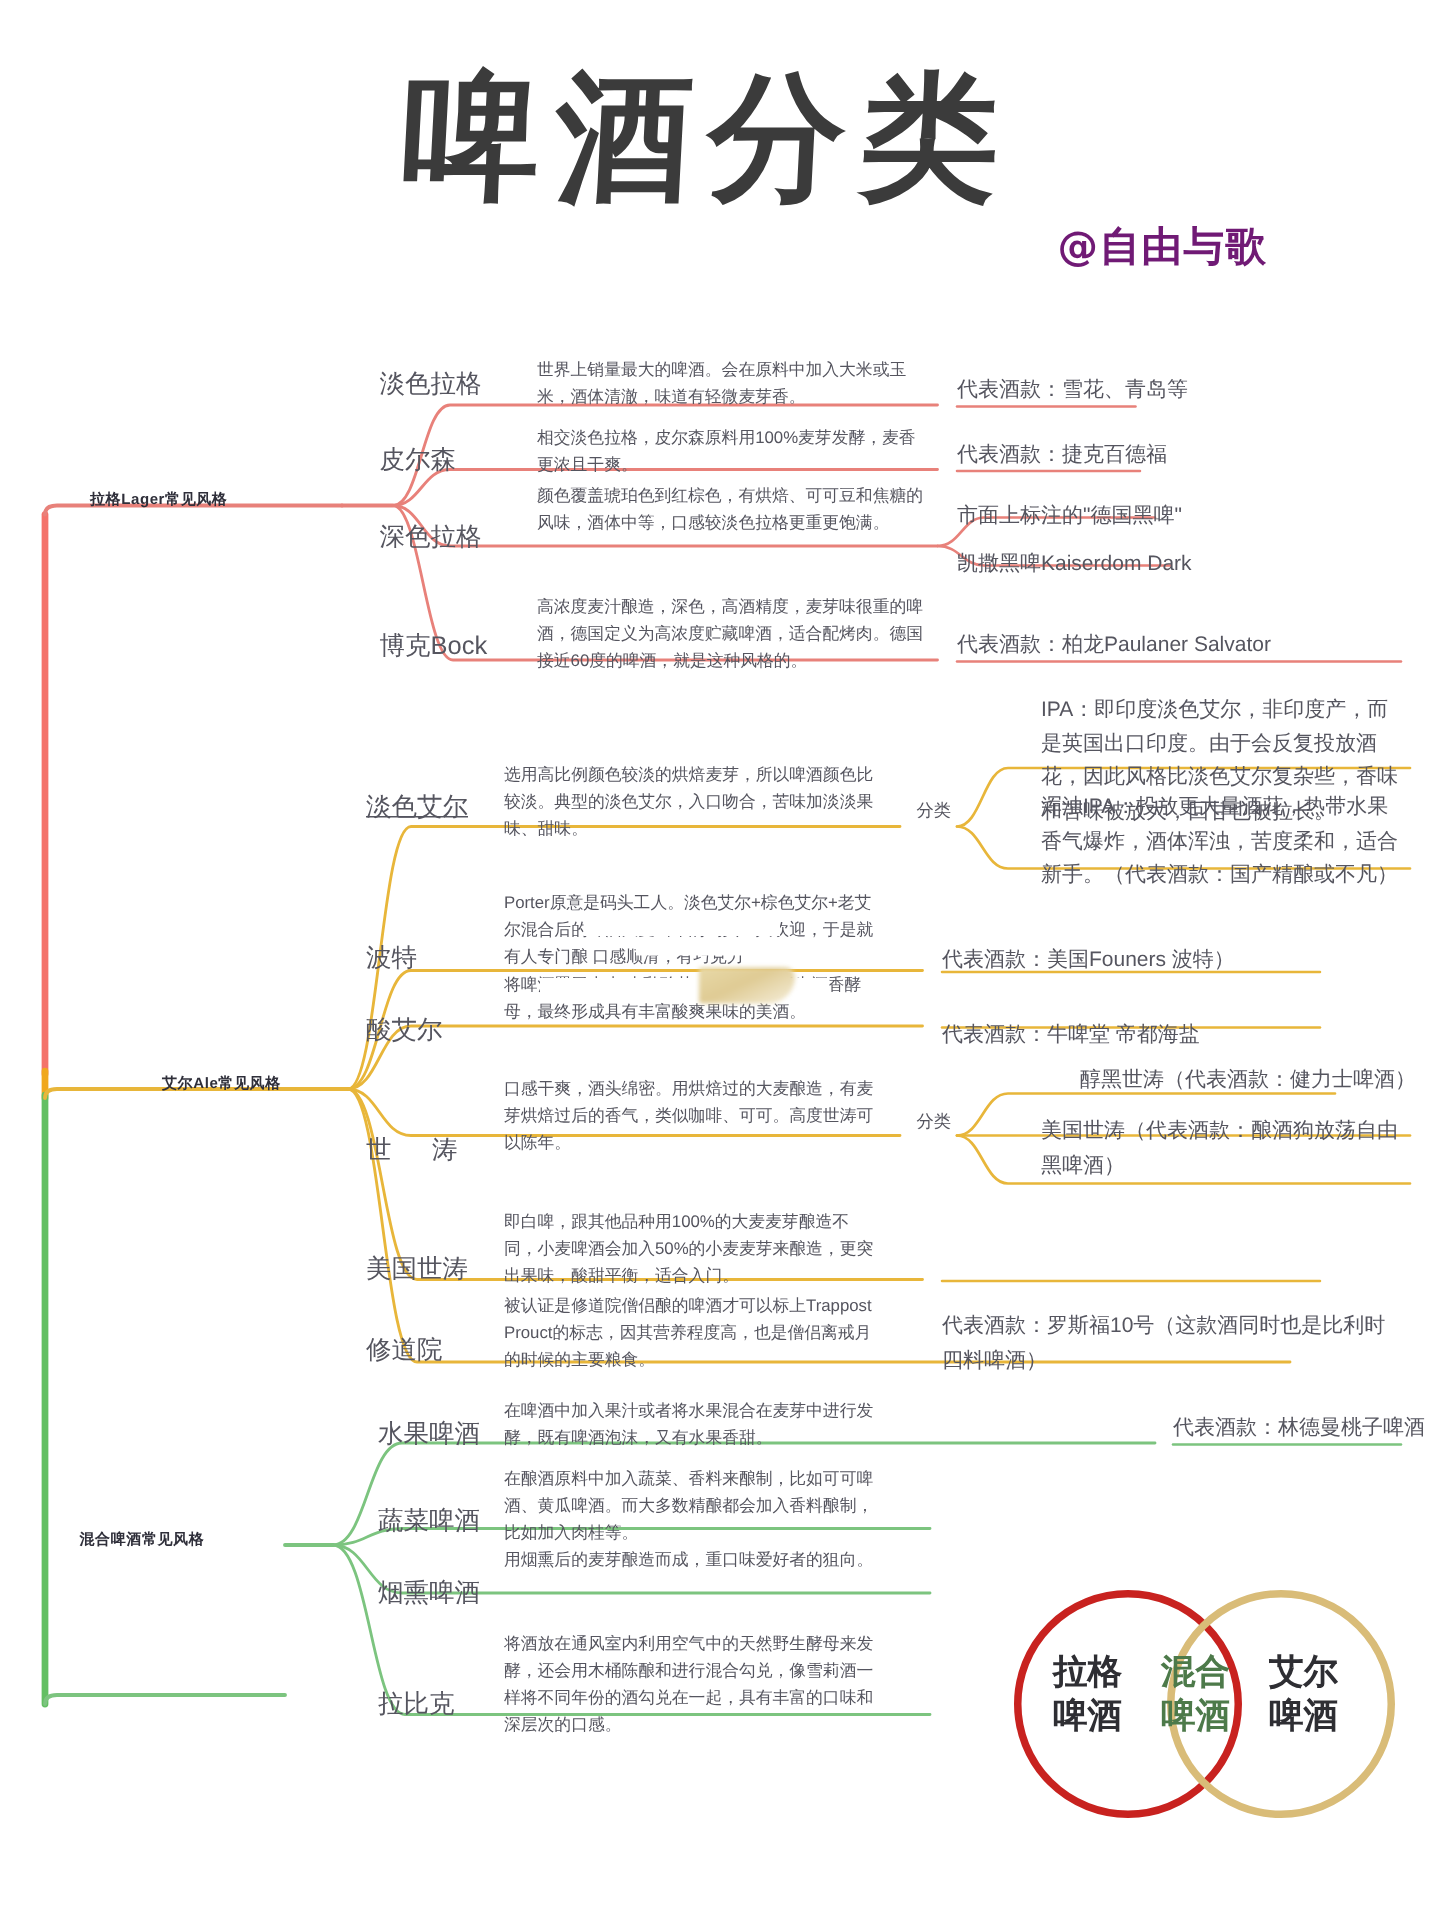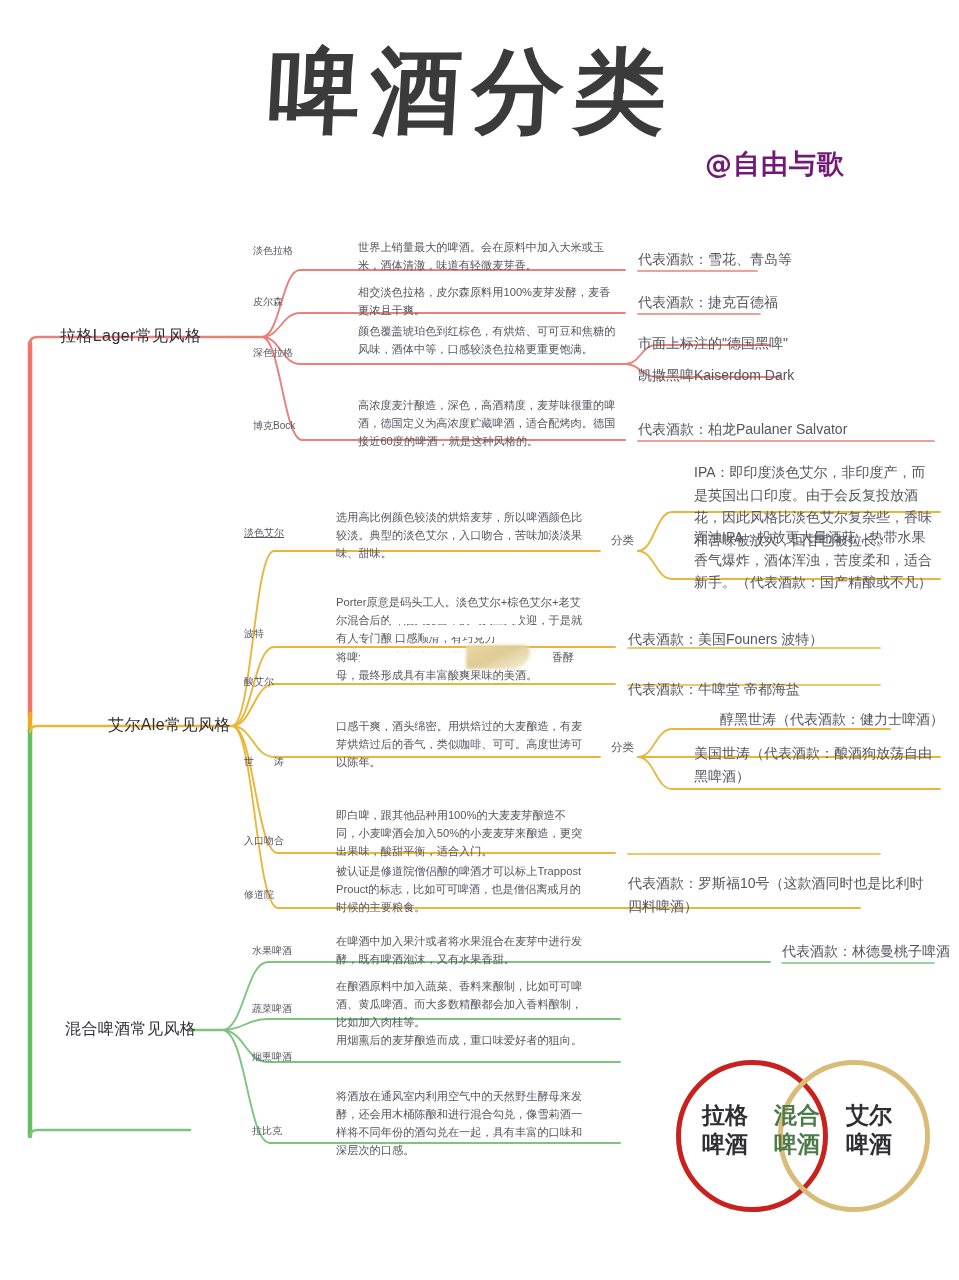--- a/index.html
+++ b/index.html
@@ -27,25 +27,25 @@
     letter-spacing: 1px;
   }
 
   
   #wires { position: absolute; left: 0; top: 0; width: 959px; height: 1280px; }
 
   
   .node { position: absolute; color: #4a4a55; }
 
   .root-label {
-    font-size: 16px; font-weight: 400; color: #2f2f3a;
+    font-size: 10px; font-weight: 700; color: #2f2f3a;
     letter-spacing: 0.4px; white-space: nowrap;
   }
   .sub-label {
-    font-size: 10px; color: #55555f; white-space: nowrap;
+    font-size: 17px; color: #55555f; white-space: nowrap;
   }
   .desc {
     font-size: 11.2px; color: #55555f; line-height: 1.62;
   }
   .leaf {
     font-size: 14px; color: #55555f; line-height: 1.62;
   }
   .mid-label {
     font-size: 11.5px; color: #55555f; white-space: nowrap;
   }
@@ -194,28 +194,28 @@
   <div class="artifact-c"></div>
   <div class="artifact-blob"></div>
   <div class="node leaf" style="left:628px; top:678px; width:300px;">代表酒款：牛啤堂 帝都海盐</div>
 
   <div class="node sub-label spaced" style="left:244px; top:755px;">世　涛</div>
   <div class="node desc" style="left:336px; top:717px; width:250px;">口感干爽，酒头绵密。用烘焙过的大麦酿造，有麦芽烘焙过后的香气，类似咖啡、可可。高度世涛可以陈年。</div>
   <div class="node mid-label" style="left:611px; top:740px;">分类</div>
   <div class="node leaf" style="left:694px; top:708px; width:250px;padding-left:26px;">醇黑世涛（代表酒款：健力士啤酒）</div>
   <div class="node leaf" style="left:694px; top:742px; width:250px;">美国世涛（代表酒款：酿酒狗放荡自由黑啤酒）</div>
 
-  <div class="node sub-label" style="left:244px; top:834px;">入口吻合</div>
+  <div class="node sub-label" style="left:244px; top:834px;">美国世涛</div>
   <div class="node desc" style="left:336px; top:806px; width:250px;">即白啤，跟其他品种用100%的大麦麦芽酿造不同，小麦啤酒会加入50%的小麦麦芽来酿造，更突出果味，酸甜平衡，适合入门。</div>
 
   <div class="node sub-label" style="left:244px; top:888px;">修道院</div>
-  <div class="node desc" style="left:336px; top:862px; width:250px;">被认证是修道院僧侣酿的啤酒才可以标上Trappost Prouct的标志，比如可可啤酒，也是僧侣离戒月的时候的主要粮食。</div>
+  <div class="node desc" style="left:336px; top:862px; width:250px;">被认证是修道院僧侣酿的啤酒才可以标上Trappost Prouct的标志，因其营养程度高，也是僧侣离戒月的时候的主要粮食。</div>
   <div class="node leaf" style="left:628px; top:872px; width:300px;">代表酒款：罗斯福10号（这款酒同时也是比利时四料啤酒）</div>
 
-  <div class="node root-label" style="left:65px; top:1019px;">混合啤酒常见风格</div>
+  <div class="node root-label" style="left:53px; top:1019px;">混合啤酒常见风格</div>
 
   <div class="node sub-label" style="left:252px; top:944px;">水果啤酒</div>
   <div class="node desc" style="left:336px; top:932px; width:250px;">在啤酒中加入果汁或者将水果混合在麦芽中进行发酵，既有啤酒泡沫，又有水果香甜。</div>
   <div class="node leaf" style="left:782px; top:940px; width:200px;">代表酒款：林德曼桃子啤酒</div>
 
   <div class="node sub-label" style="left:252px; top:1002px;">蔬菜啤酒</div>
   <div class="node desc" style="left:336px; top:977px; width:250px;">在酿酒原料中加入蔬菜、香料来酿制，比如可可啤酒、黄瓜啤酒。而大多数精酿都会加入香料酿制，比如加入肉桂等。</div>
 
   <div class="node sub-label" style="left:252px; top:1050px;">烟熏啤酒</div>
   <div class="node desc" style="left:336px; top:1031px; width:250px;">用烟熏后的麦芽酿造而成，重口味爱好者的狙向。</div>

